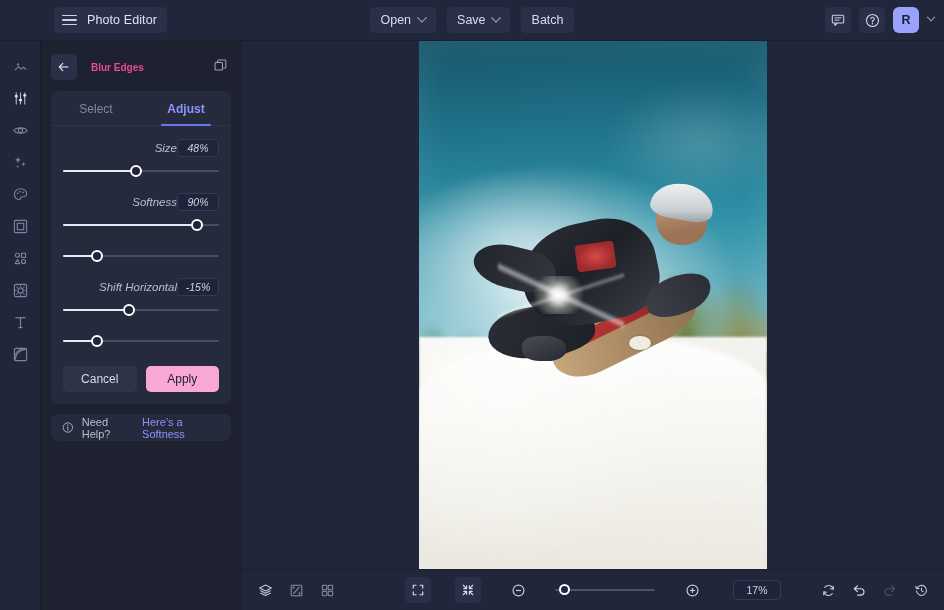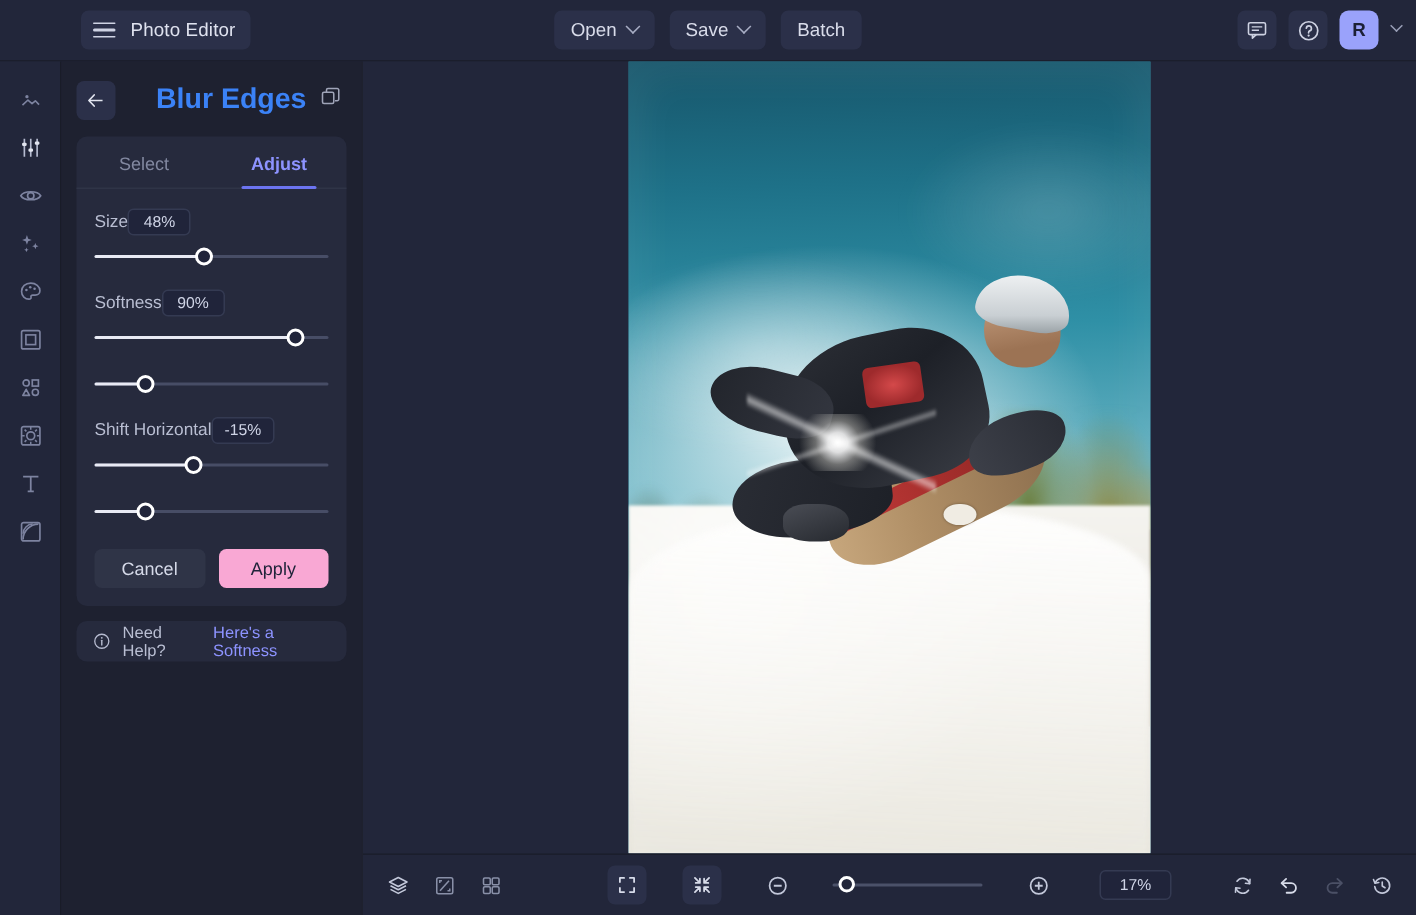--- a/index.html
+++ b/index.html
@@ -74,40 +74,40 @@
     position: absolute; left: 41px; top: 41px; width: 200px; height: 569px;
     background: #1e2130; padding: 10px;
   }
   .panel-head {
     display: flex; align-items: center; height: 32px; margin-bottom: 8px;
   }
   .backbtn {
     width: 26px; height: 26px; border-radius: 5px; background: #2b3049;
     display: flex; align-items: center; justify-content: center; cursor: pointer; flex: 0 0 auto;
   }
-  .panel-title { color: #3b82f6; font-size: 19px; font-weight: bold; margin-left: 27px; flex: 1 1 auto; }
+  .panel-title { color: #ec4899; font-size: 10px; font-weight: bold; margin-left: 14px; flex: 1 1 auto; }
   .dup-icon { cursor: pointer; opacity: .85; padding: 3px; }
 
   .card {
     background: #262a3d; border-radius: 7px; padding: 0 0 12px 0;
   }
   .tabs { display: flex; border-bottom: 1px solid #2f3447; }
   .tab {
     flex: 1; text-align: center; padding: 11px 0 9px; font-size: 12px;
     color: #8288a0; cursor: pointer; position: relative;
   }
   .tab.active { color: #8d93ff; font-weight: bold; }
   .tab.active:after {
     content: ""; position: absolute; left: 22%; right: 22%; bottom: -1px;
     height: 2px; background: #6c74f0; border-radius: 2px;
   }
 
   .slider-group { padding: 0 12px; }
   .slider-row { margin-top: 13px; }
-  .slider-top { display: flex; align-items: center; justify-content: flex-start; }
+  .slider-top { display: flex; align-items: center; justify-content: flex-end; font-style: italic; }
   .slider-label { color: #b9bed2; font-size: 11.5px; }
   .slider-val {
     background: #20243a; border: 1px solid #343a52; border-radius: 4px;
     color: #cfd4e6; font-size: 10.5px; padding: 2px 7px; min-width: 42px; text-align: center;
     cursor: text;
   }
   .track {
     position: relative; height: 18px; margin-top: 5px; cursor: pointer;
   }
   .track .rail-bg {

